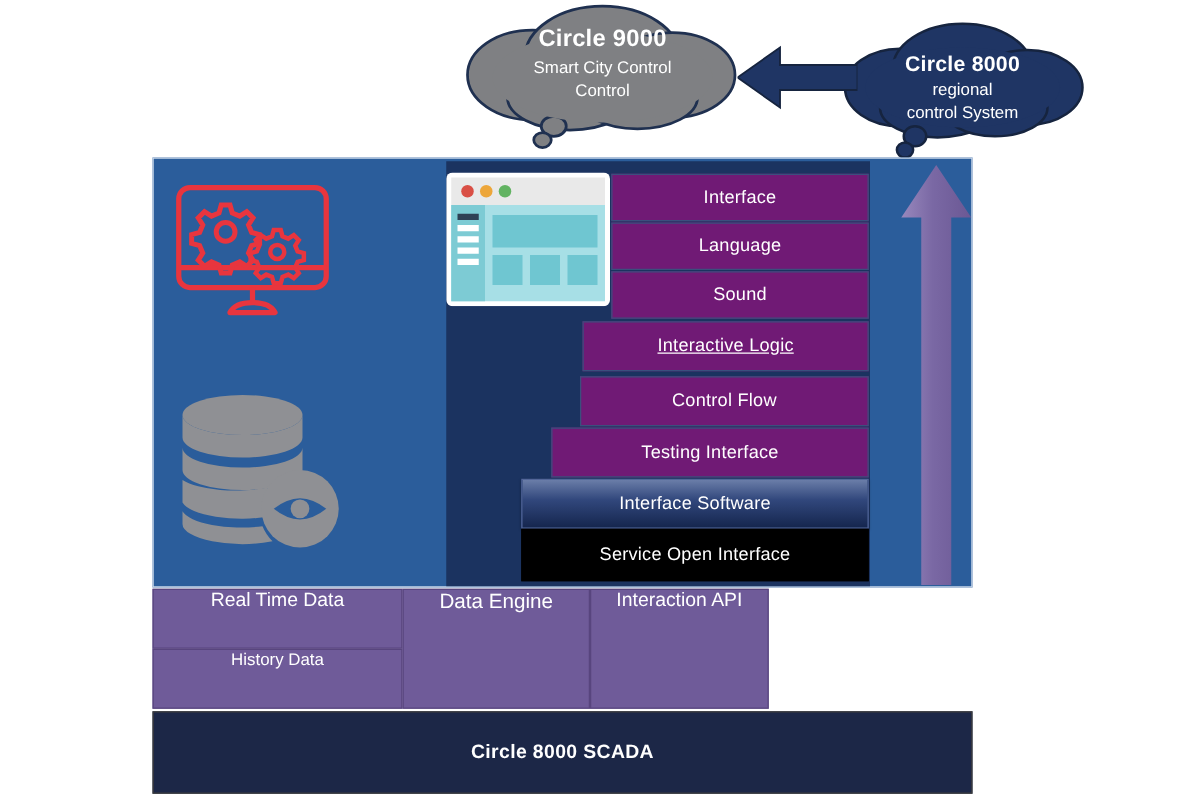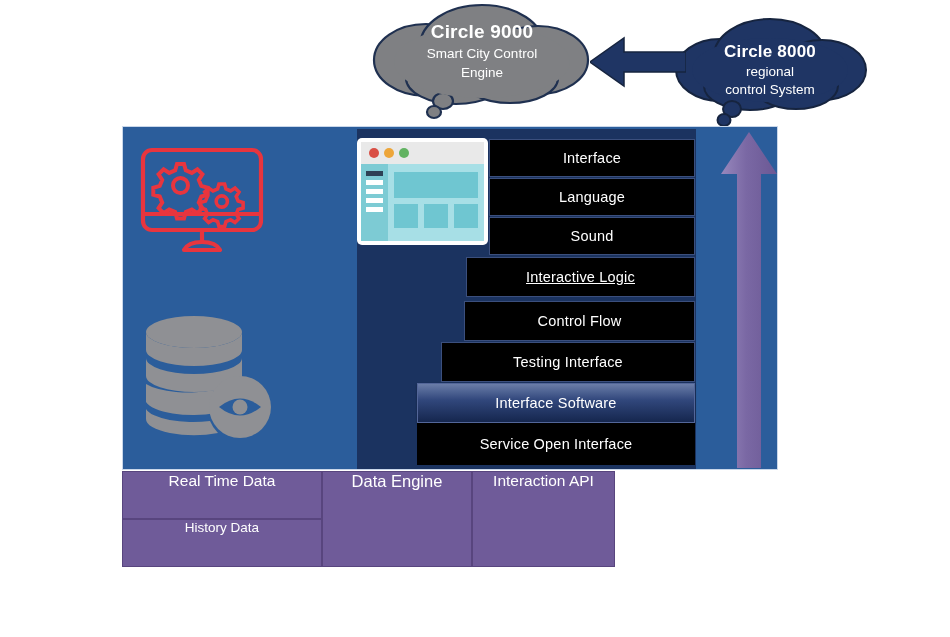--- a/index.html
+++ b/index.html
@@ -87,21 +87,21 @@
   
   .bar {
     position: absolute;
     box-sizing: border-box;
     color: #ffffff;
     display: flex;
     align-items: center;
     justify-content: center;
     font-size: 14.5px;
     letter-spacing: .2px;
-    background: #000000;
+    background: #701a75;
     border: 1px solid #3b4f7d;
   }
   .bar-soft {
     background: linear-gradient(180deg, #6a7da8 0%, #31477c 42%, #15264e 100%);
     border: 1px solid #536699;
     box-shadow: 0 1px 2px rgba(0,0,0,.35);
   }
   .bar-black {
     background: #000000;
     border: 1px solid #000000;
@@ -161,21 +161,21 @@
         <ellipse cx="75" cy="99" rx="10" ry="8"></ellipse>
         <ellipse cx="66" cy="110" rx="7" ry="6"></ellipse>
       </g>
       <g fill="#7f8083" stroke="none">
         <ellipse cx="114" cy="60" rx="88" ry="36"></ellipse>
       </g>
     </svg>
     <div class="cloud-text">
       <div class="cloud-title">Circle 9000</div>
       <div class="cloud-sub">Smart City Control</div>
-      <div class="cloud-sub">Engine</div>
+      <div class="cloud-sub">Control</div>
     </div>
   </div>
 
   <div class="cloud-wrap" id="cloud-8000">
     <svg width="196" height="122" viewBox="0 0 196 122">
       <g fill="#1f3564" stroke="#16243f" stroke-width="2">
         <ellipse cx="48" cy="62" rx="44" ry="31"></ellipse>
         <ellipse cx="98" cy="48" rx="56" ry="37"></ellipse>
         <ellipse cx="150" cy="62" rx="44" ry="30"></ellipse>
         <ellipse cx="78" cy="78" rx="46" ry="24"></ellipse>
@@ -316,14 +316,17 @@
       <span>History Data</span>
     </div>
     <div class="pcell" style="left:200px; top:0px;  width:150px; height:96px; font-size:16.5px;">
       <span>Data Engine</span>
     </div>
     <div class="pcell" style="left:350px; top:0px;  width:143px; height:96px; font-size:15.5px;">
       <span>Interaction API</span>
     </div>
   </div>
 
+  <div id="scada-bar">
+    <span>Circle 8000  SCADA</span>
+  </div>
 
 </div>
 
 </body></html>

